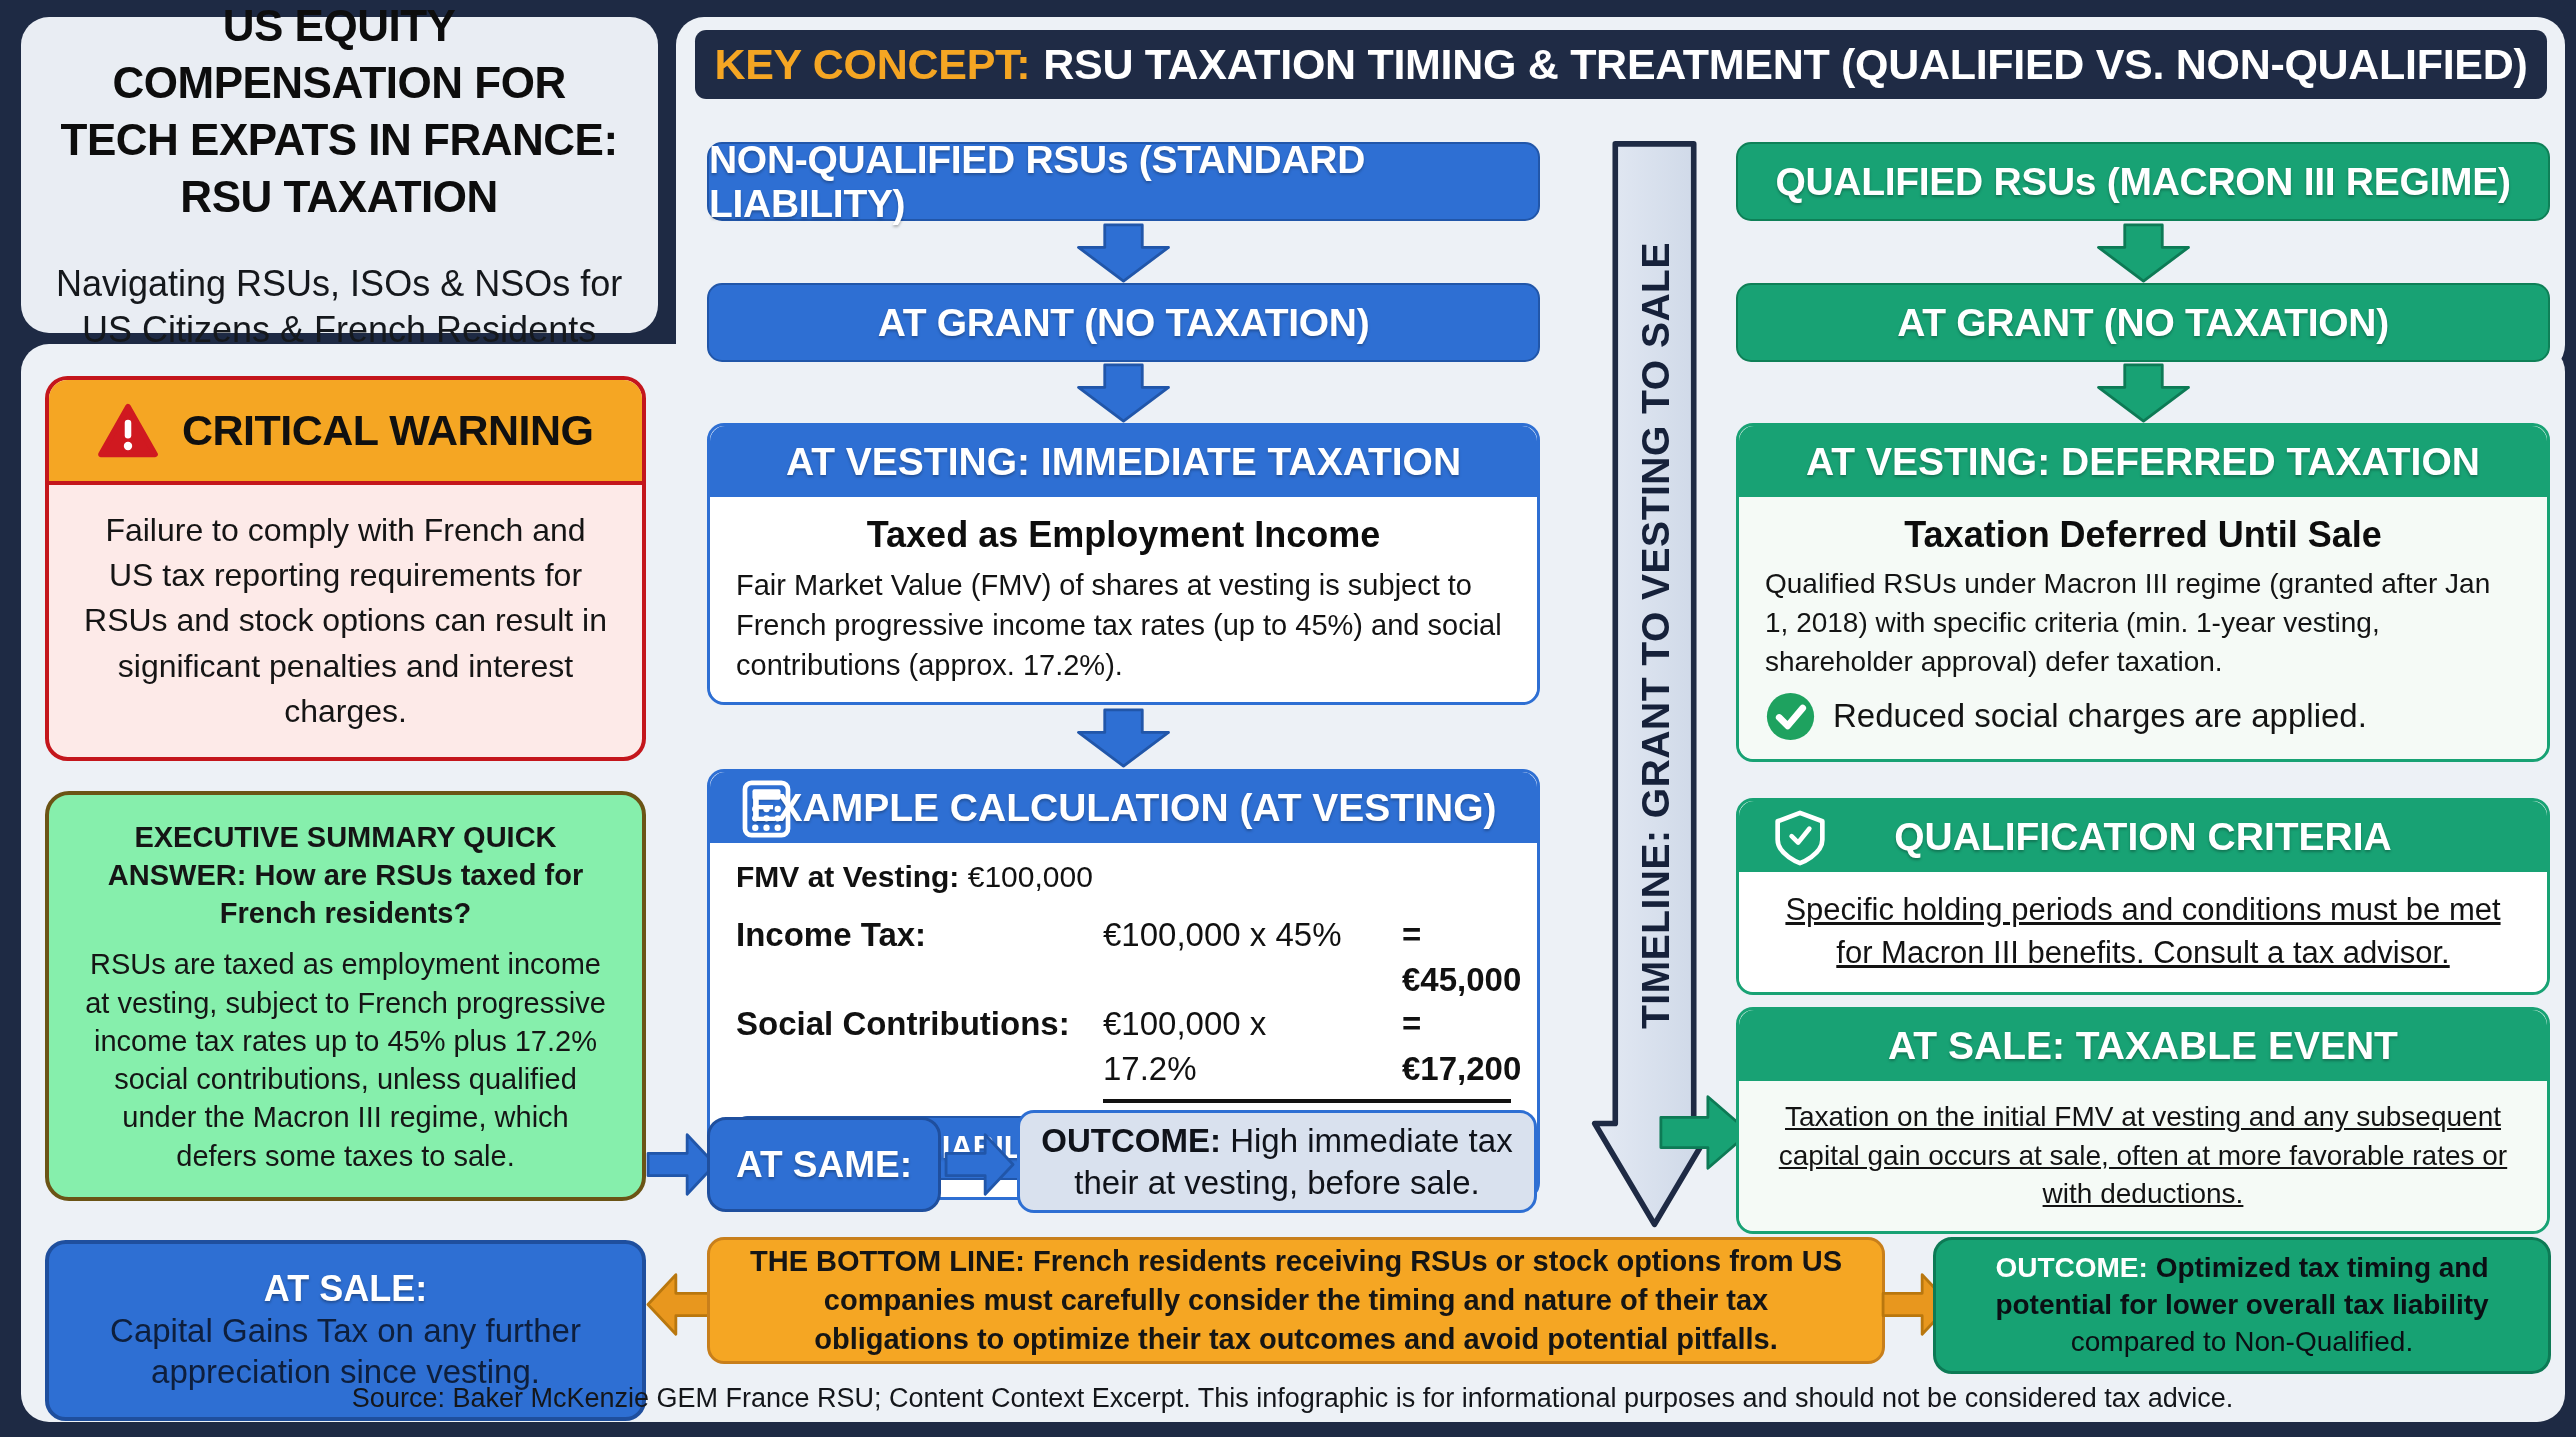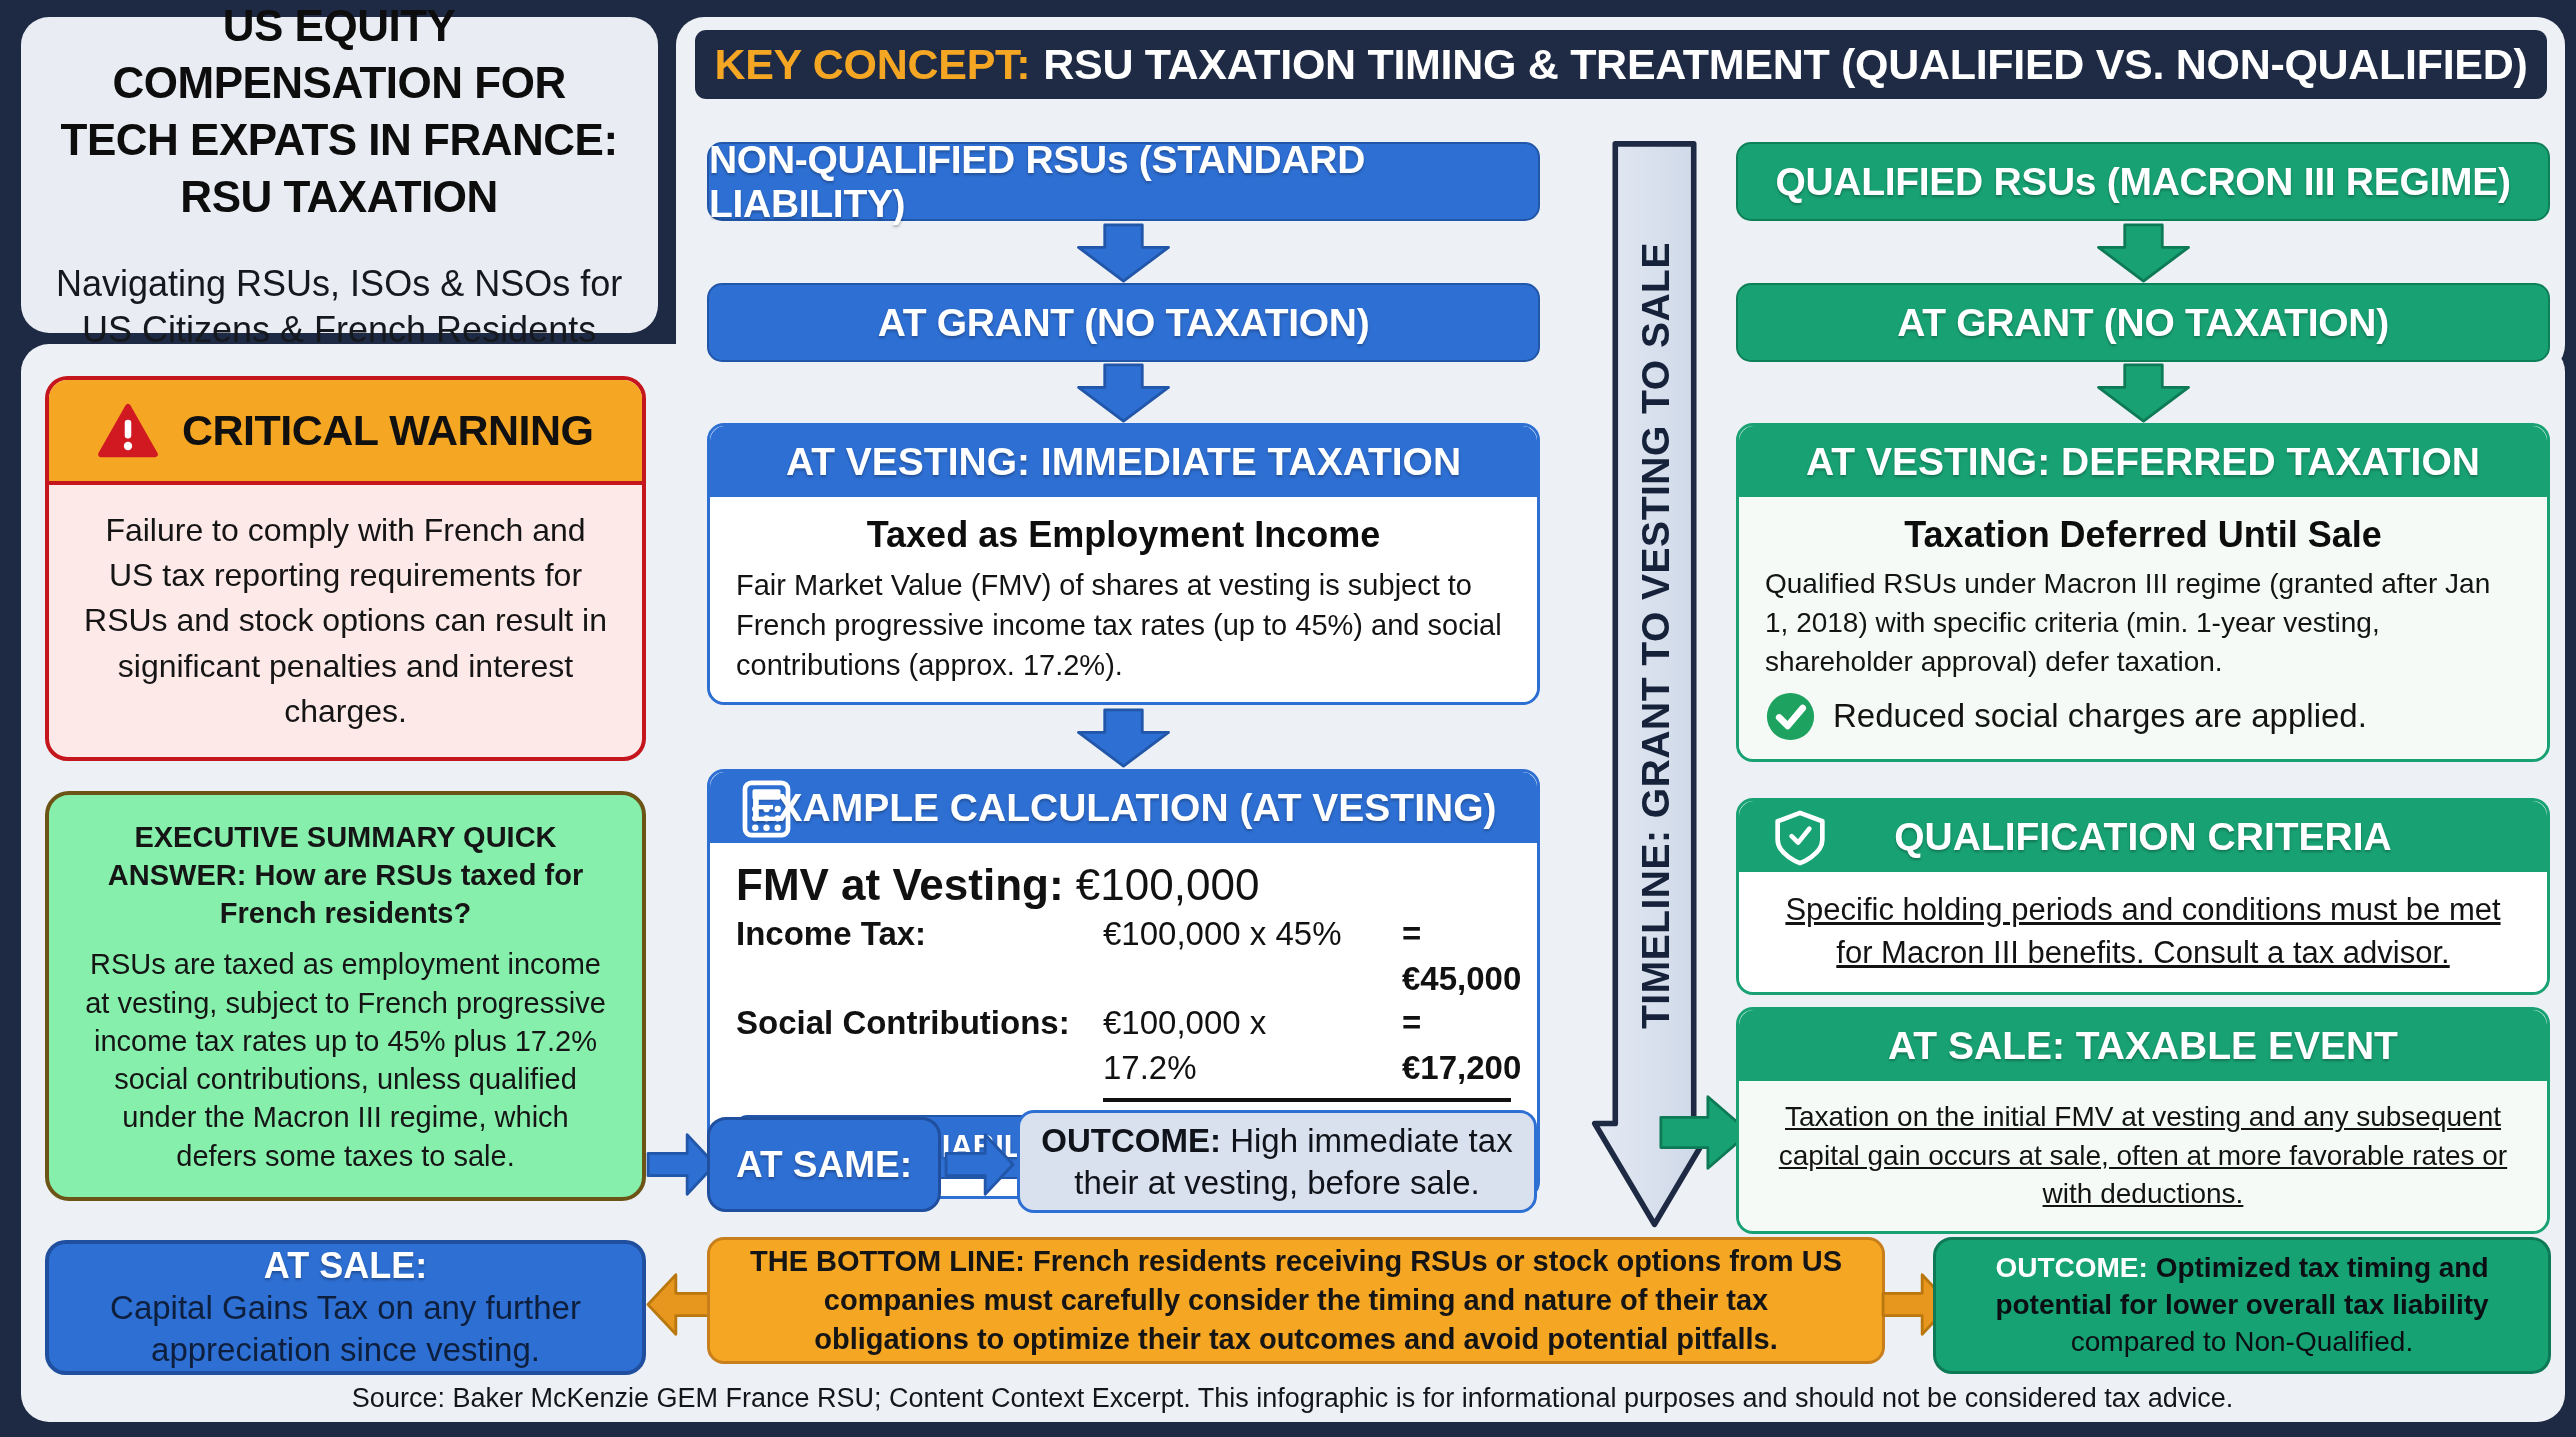--- a/index.html
+++ b/index.html
@@ -31,24 +31,24 @@
   .para.center{text-align:center;text-decoration:underline;}
   .warn{position:absolute;left:45px;top:376px;width:601px;border:4.7px solid #c4161c;border-radius:22.5px;overflow:hidden;box-sizing:border-box;background:#fdeae8;}
   .warn .whead{background:#f5a623;height:101px;display:flex;align-items:center;justify-content:center;gap:22.5px;border-bottom:4.7px solid #c4161c;}
   .warn .whead .wt{font-size:43px;font-weight:800;color:#101010;letter-spacing:-0.5px;}
   .warn .wbody{padding:22.5px 32px;font-size:32px;line-height:1.42;color:#151515;text-align:center;}
   .summary{position:absolute;left:45px;top:791px;width:601px;background:#86efac;border:4.7px solid #6b5415;border-radius:24px;
     box-sizing:border-box;padding:22.5px 30px;text-align:center;color:#151515;}
   .summary .st{font-size:29px;font-weight:700;line-height:1.32;margin-bottom:13px;}
   .summary .sb{font-size:29px;line-height:1.32;}
   .atsale-left{position:absolute;left:45px;top:1240px;width:601px;min-height:135px;background:#2e6fd3;border:4.7px solid #1f4f9e;border-radius:20.6px;
-    box-sizing:border-box;display:flex;flex-direction:column;align-items:center;justify-content:center;padding:1px 19px;text-align:center;}
+    box-sizing:border-box;display:flex;flex-direction:column;align-items:center;justify-content:center;padding:24px 19px;text-align:center;}
   .atsale-left .h{color:#fff;font-weight:700;font-size:36px;text-shadow:0 1.9px 2.8px rgba(0,0,0,0.3);}
   .atsale-left .b{color:#0e1f3d;font-size:33px;line-height:1.25;}
-  .calcbody .fmv{font-size:44px;margin-bottom:2px;}
+  .calcbody .fmv{font-size:30px;margin-bottom:19px;}
   .calcbody .fmv b{font-weight:700;}
   .calc-row{display:flex;align-items:baseline;font-size:33px;line-height:1.35;}
   .calc-row .lab{width:367px;font-weight:700;flex:none;}
   .calc-row .mid{width:262px;flex:none;}
   .calc-row .res{flex:1;text-align:left;padding-left:37px;font-weight:bold;}
   .sumline{border-bottom:4.7px solid #111;margin:7.5px 0 13px 367px;}
   .totalbar{height:60px;background:#2e6fd3;border:2.8px solid #2156a9;border-radius:11.2px;display:flex;align-items:center;justify-content:center;gap:15px;
     color:#fff;font-weight:700;font-size:31px;text-shadow:0 1.9px 2.8px rgba(0,0,0,0.28);}
   .atsame{position:absolute;left:707px;top:1117px;width:234px;height:95px;background:#2e6fd3;border:3.7px solid #1f4f9e;border-radius:19px;
     display:flex;align-items:center;justify-content:center;color:#fff;font-weight:700;font-size:37px;text-shadow:0 1.9px 2.8px rgba(0,0,0,0.3);box-sizing:border-box;}

